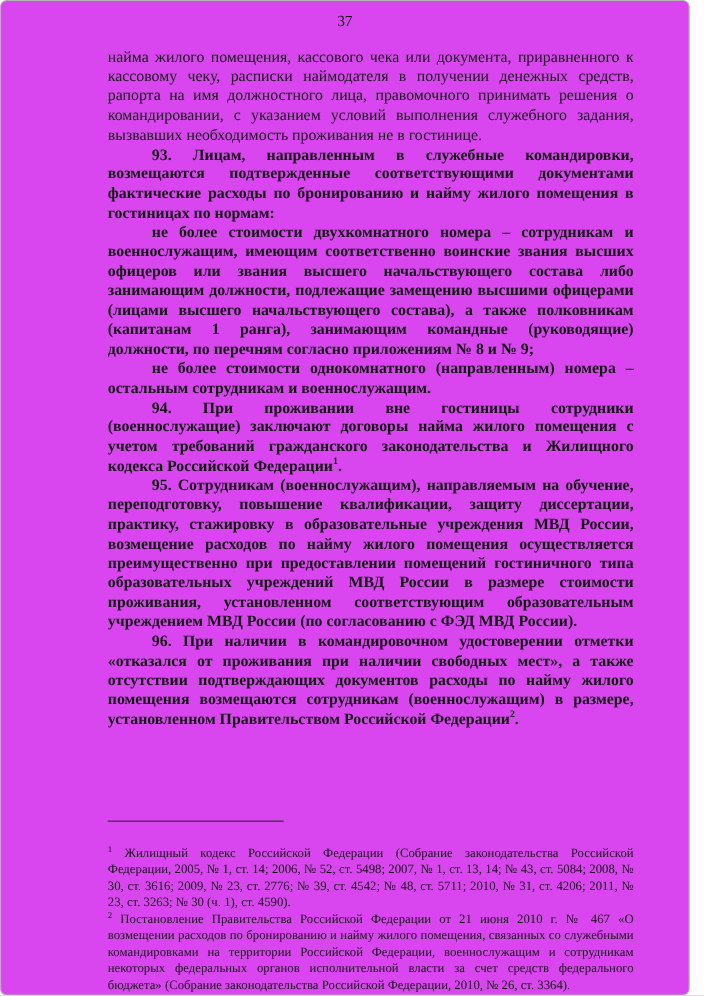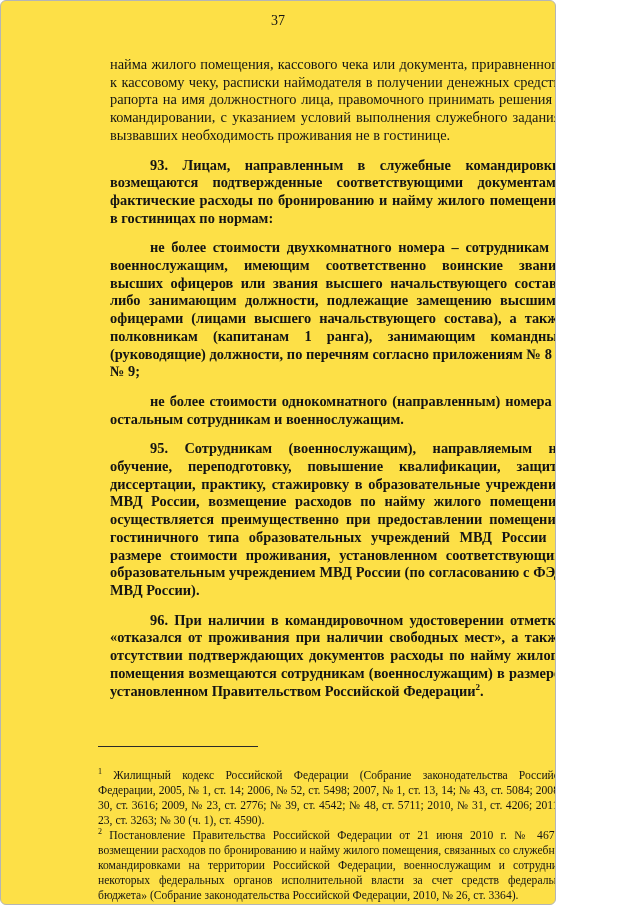--- a/index.html
+++ b/index.html
@@ -2,23 +2,23 @@
 <html><head>
 <meta charset="utf-8">
 <style>
   html, body {
     margin: 0;
     padding: 0;
     background: #ffffff;
   }
   .page {
     position: relative;
-    width: 556px;
+    width: 627px;
     height: 905px;
-    background: #fde047;
+    background: #d946ef;
     box-sizing: border-box;
     border: 1px solid #b5b5b5;
     border-radius: 6px;
     font-family: "Liberation Serif", serif;
     color: #141414;
     overflow: hidden;
   }
   .page-number {
     position: absolute;
     top: 12px;
@@ -32,21 +32,21 @@
     position: absolute;
     top: 43px;
     left: 97px;
     width: 478px;
     font-size: 14.4px;
     line-height: 17.7px;
     text-align: justify;
     text-justify: inter-word;
   }
   .body-text p {
-    margin: 12px;
+    margin: 0;
     padding: 0;
   }
   .body-text p.indent {
     text-indent: 40px;
     font-weight: bold;
   }
   sup.fn-ref {
     font-size: 9px;
     line-height: 0;
     vertical-align: super;
@@ -84,20 +84,21 @@
 <body>
 
 <div class="page">
   <div class="page-number">37</div>
 
   <div class="body-text" id="body-paragraphs">
       <p class="">найма жилого помещения, кассового чека или документа, приравненного к кассовому чеку, расписки наймодателя в получении денежных средств, рапорта на имя должностного лица, правомочного принимать решения о командировании, с указанием условий выполнения служебного задания, вызвавших необходимость проживания не в гостинице.</p>
       <p class="indent">93. Лицам, направленным в служебные командировки, возмещаются подтвержденные соответствующими документами фактические расходы по бронированию и найму жилого помещения в гостиницах по нормам:</p>
       <p class="indent">не более стоимости двухкомнатного номера – сотрудникам и военнослужащим, имеющим соответственно воинские звания высших офицеров или звания высшего начальствующего состава либо занимающим должности, подлежащие замещению высшими офицерами (лицами высшего начальствующего состава), а также полковникам (капитанам 1 ранга), занимающим командные (руководящие) должности, по перечням согласно приложениям № 8 и № 9;</p>
       <p class="indent">не более стоимости однокомнатного (направленным) номера – остальным сотрудникам и военнослужащим.</p>
+      <p class="indent">94. При проживании вне гостиницы сотрудники (военнослужащие) заключают договоры найма жилого помещения с учетом требований гражданского законодательства и Жилищного кодекса Российской Федерации<sup class="fn-ref">1</sup>.</p>
       <p class="indent">95. Сотрудникам (военнослужащим), направляемым на обучение, переподготовку, повышение квалификации, защиту диссертации, практику, стажировку в образовательные учреждения МВД России, возмещение расходов по найму жилого помещения осуществляется преимущественно при предоставлении помещений гостиничного типа образовательных учреждений МВД России в размере стоимости проживания, установленном соответствующим образовательным учреждением МВД России (по согласованию с ФЭД МВД России).</p>
       <p class="indent">96. При наличии в командировочном удостоверении отметки «отказался от проживания при наличии свободных мест», а также отсутствии подтверждающих документов расходы по найму жилого помещения возмещаются сотрудникам (военнослужащим) в размере, установленном Правительством Российской Федерации<sup class="fn-ref">2</sup>.</p>
     </div>
 
   <div class="footnote-rule"></div>
 
   <div class="footnotes" id="footnotes">
       <p><sup class="fn-marker">1</sup> Жилищный кодекс Российской Федерации (Собрание законодательства Российской Федерации, 2005, № 1, ст. 14; 2006, № 52, ст. 5498; 2007, № 1, ст. 13, 14; № 43, ст. 5084; 2008, № 30, ст. 3616; 2009, № 23, ст. 2776; № 39, ст. 4542; № 48, ст. 5711; 2010, № 31, ст. 4206; 2011, № 23, ст. 3263; № 30 (ч. 1), ст. 4590).</p>
       <p><sup class="fn-marker">2</sup> Постановление Правительства Российской Федерации от 21 июня 2010 г. № 467 «О возмещении расходов по бронированию и найму жилого помещения, связанных со служебными командировками на территории Российской Федерации, военнослужащим и сотрудникам некоторых федеральных органов исполнительной власти за счет средств федерального бюджета» (Собрание законодательства Российской Федерации, 2010, № 26, ст. 3364).</p>
     </div>

